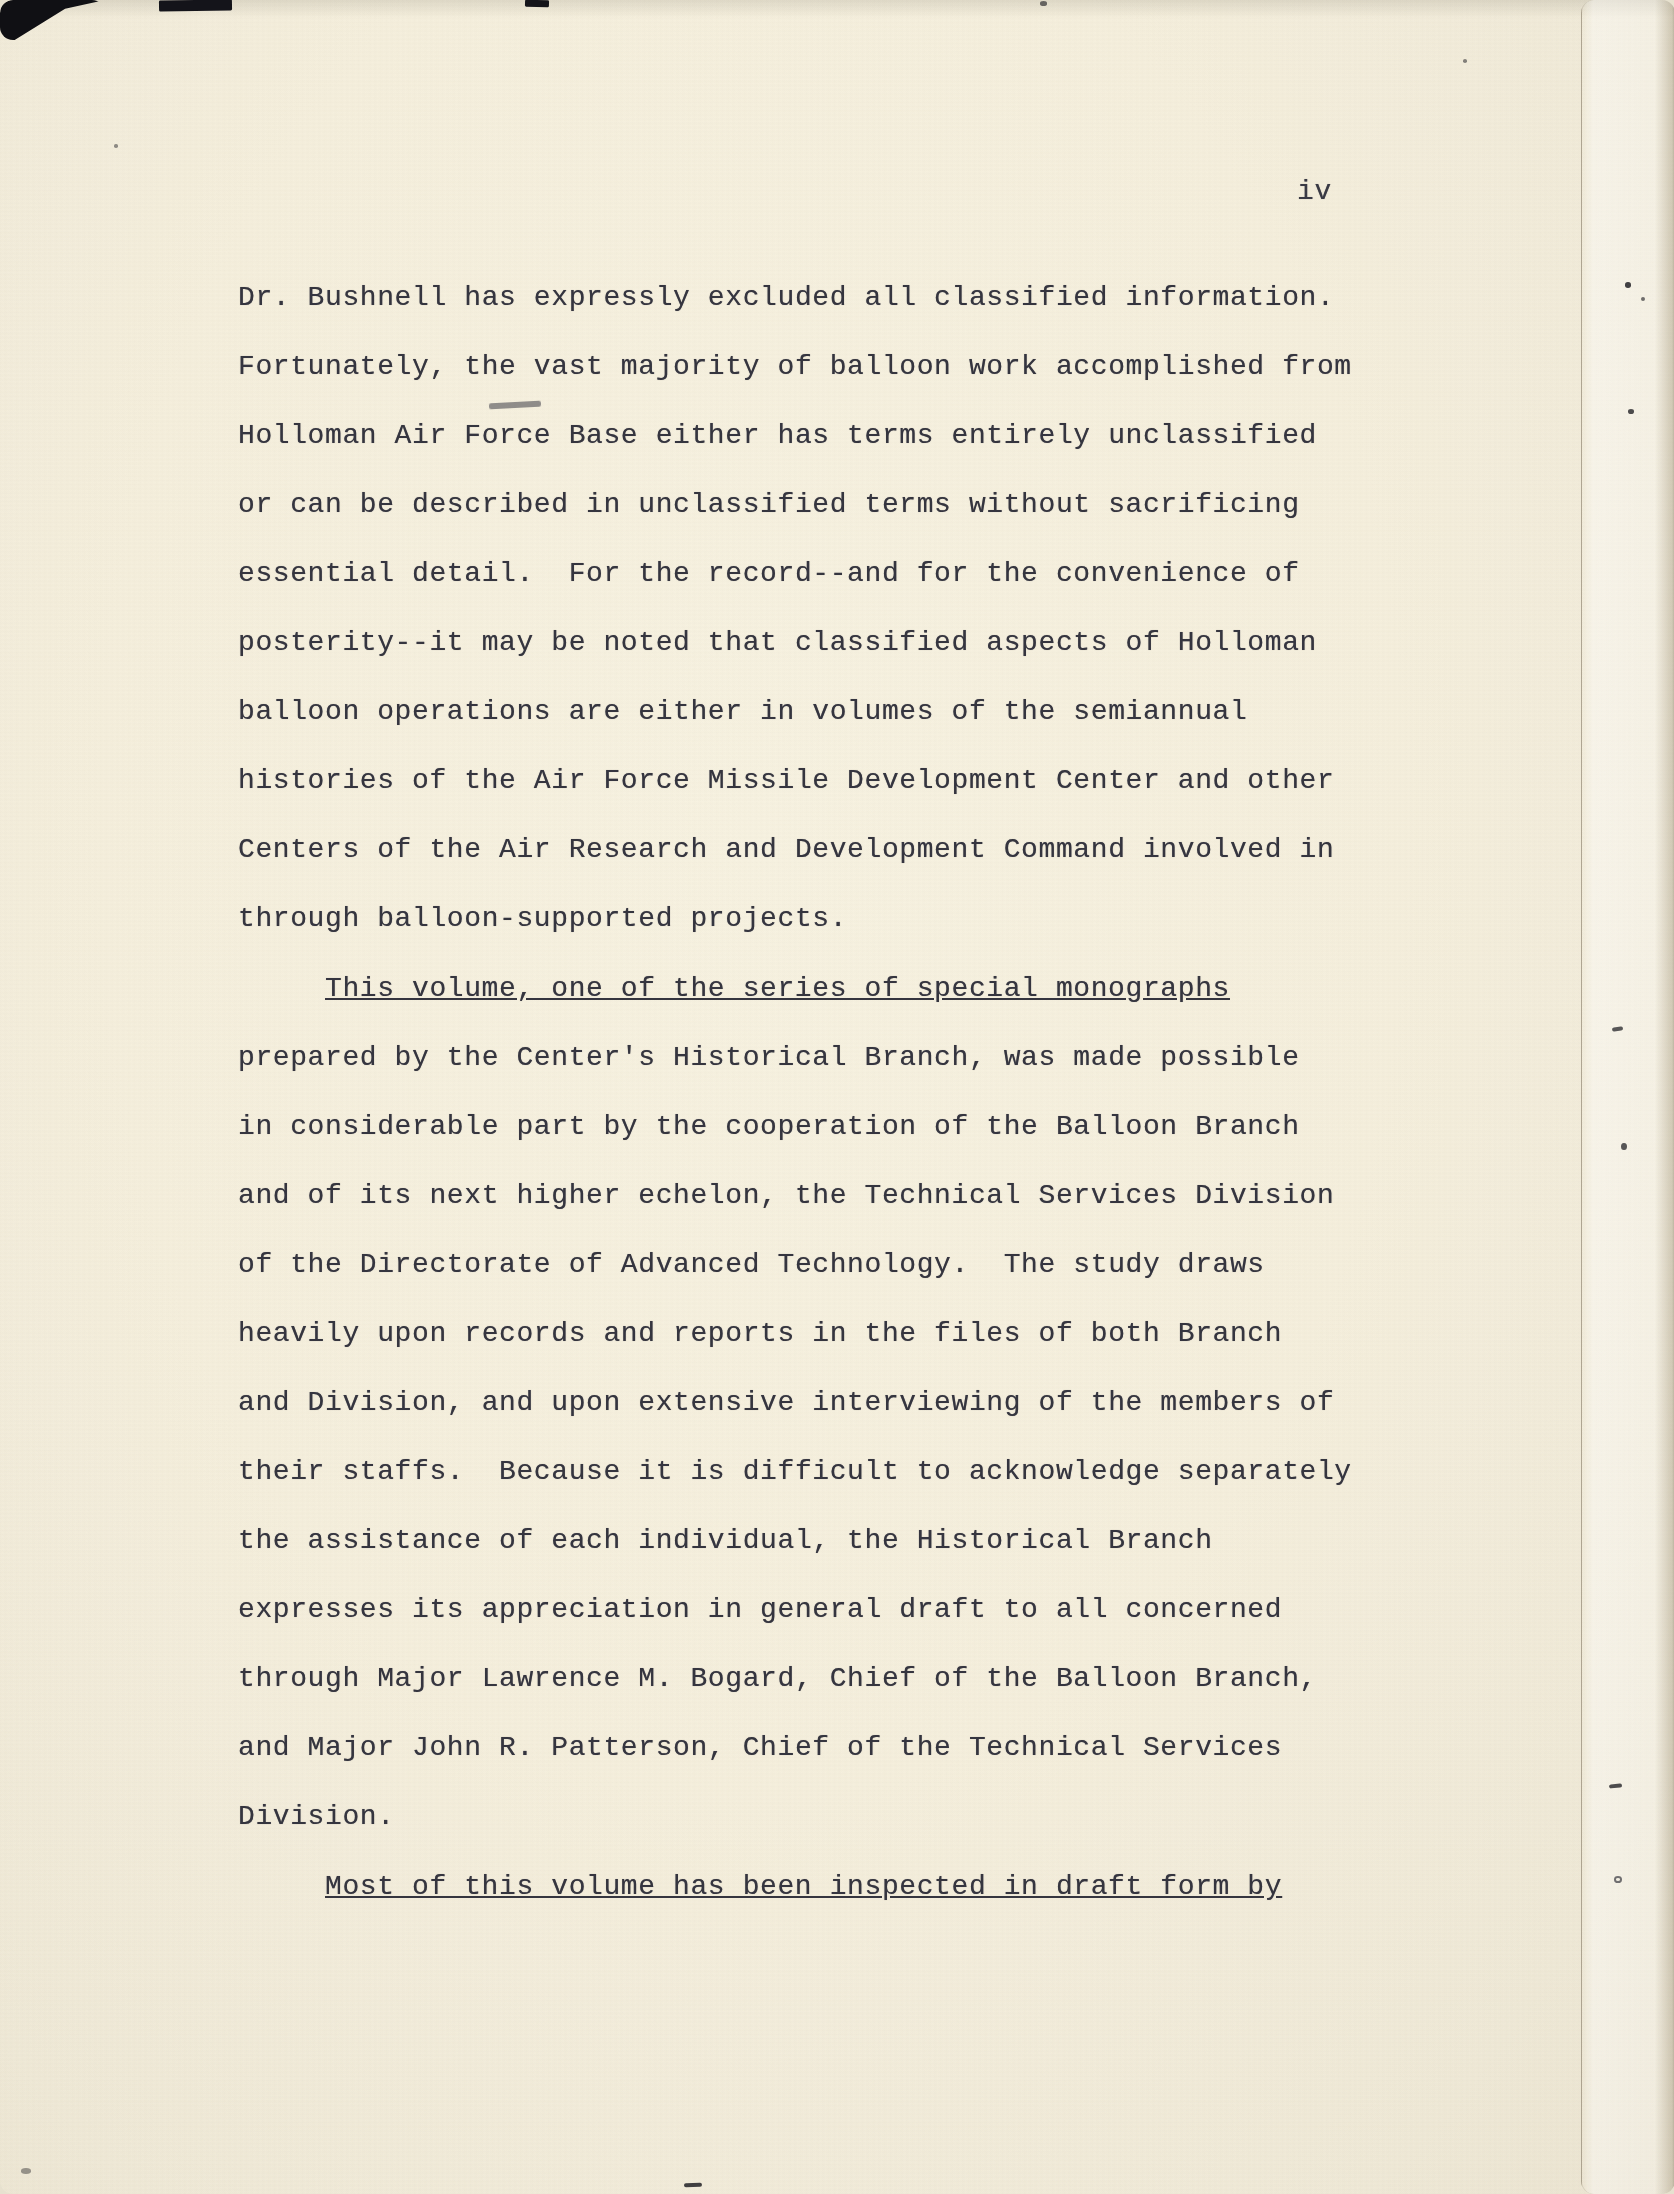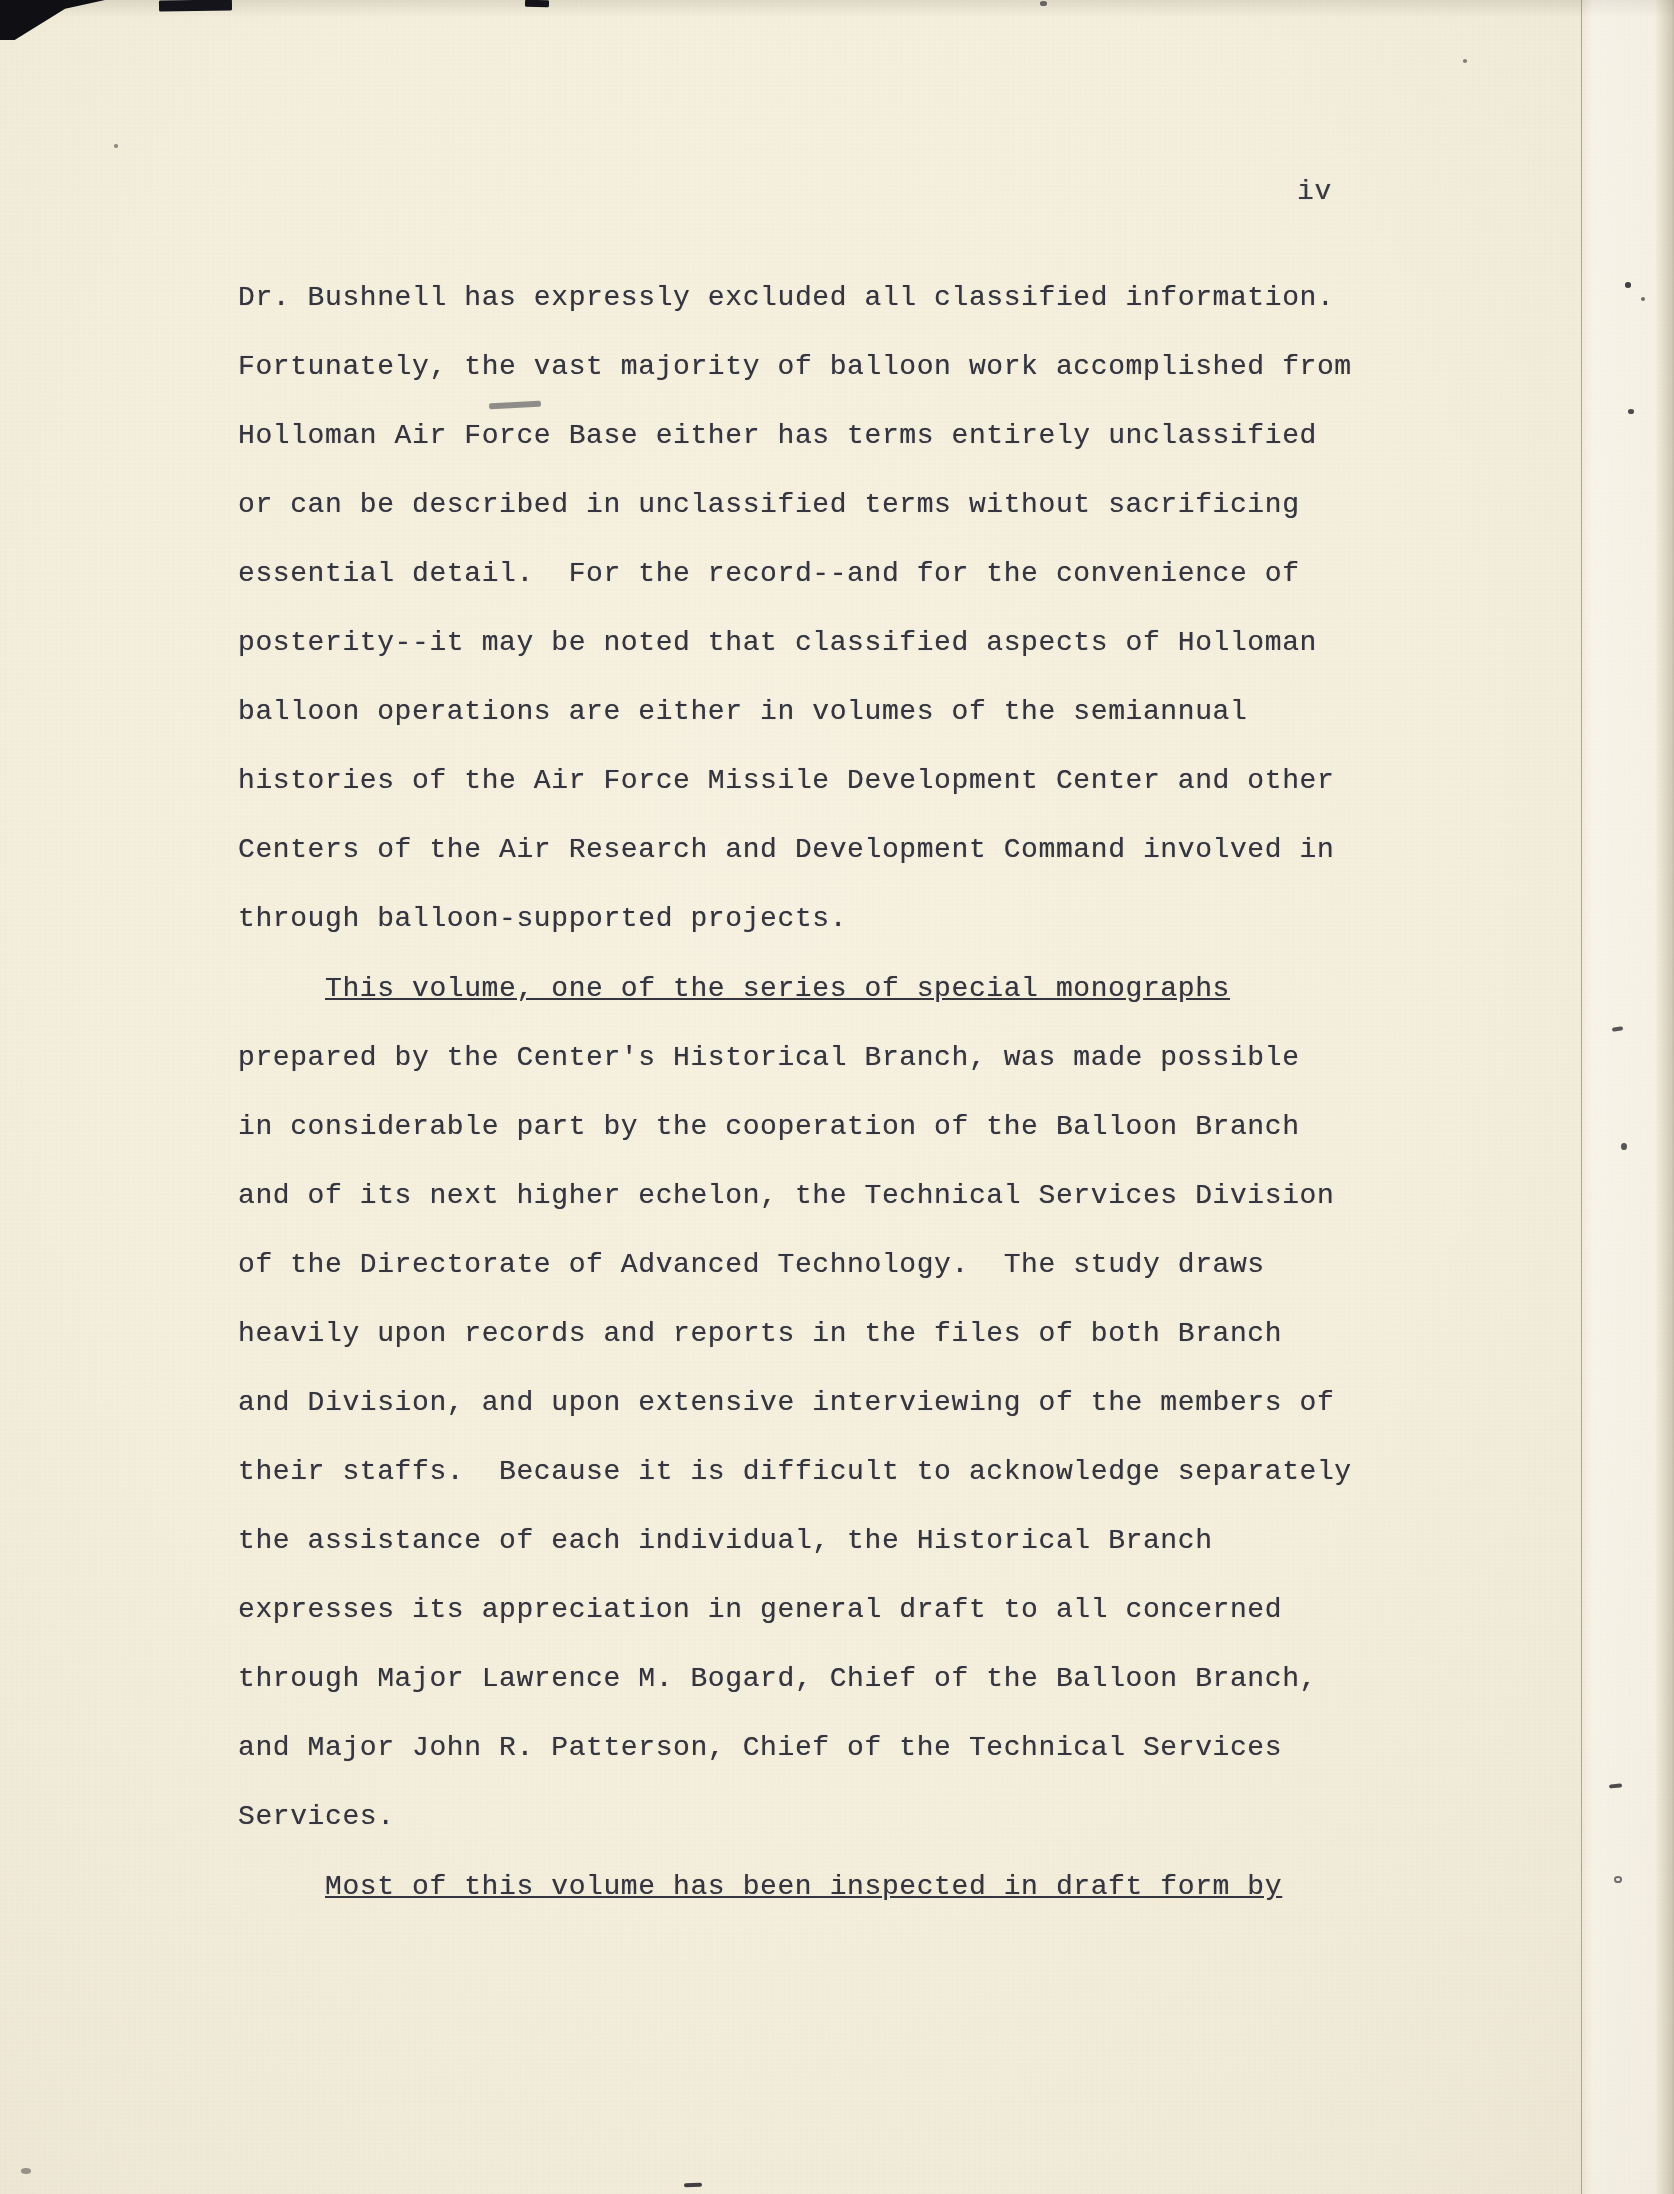--- a/index.html
+++ b/index.html
@@ -1,15 +1,15 @@
 <!DOCTYPE html>
 <html style="font-size:11px"><head>
 <meta charset="utf-8">
 <style>
-  * { box-sizing: border-box; }
+  * { box-sizing: border-box; border-radius: 13px; }
   html, body { margin: 0; padding: 0; }
   body {
     width: 1675px;
     height: 2194px;
     position: relative;
     overflow: hidden;
     background: #e7e1cf;
     font-family: "Liberation Mono", "DejaVu Sans Mono", monospace;
   }
   .paper {
@@ -136,20 +136,20 @@
         <div class="line">in considerable part by the cooperation of the Balloon Branch</div>
         <div class="line">and of its next higher echelon, the Technical Services Division</div>
         <div class="line">of the Directorate of Advanced Technology.  The study draws</div>
         <div class="line">heavily upon records and reports in the files of both Branch</div>
         <div class="line">and Division, and upon extensive interviewing of the members of</div>
         <div class="line">their staffs.  Because it is difficult to acknowledge separately</div>
         <div class="line">the assistance of each individual, the Historical Branch</div>
         <div class="line">expresses its appreciation in general draft to all concerned</div>
         <div class="line">through Major Lawrence M. Bogard, Chief of the Balloon Branch,</div>
         <div class="line">and Major John R. Patterson, Chief of the Technical Services</div>
-        <div class="line">Services.</div>
+        <div class="line">Division.</div>
       </div>
       <div class="para">
         <div class="line first">Most of this volume has been inspected in draft form by</div>
       </div>
     </div>
 </div>
 
 
 </body></html>

